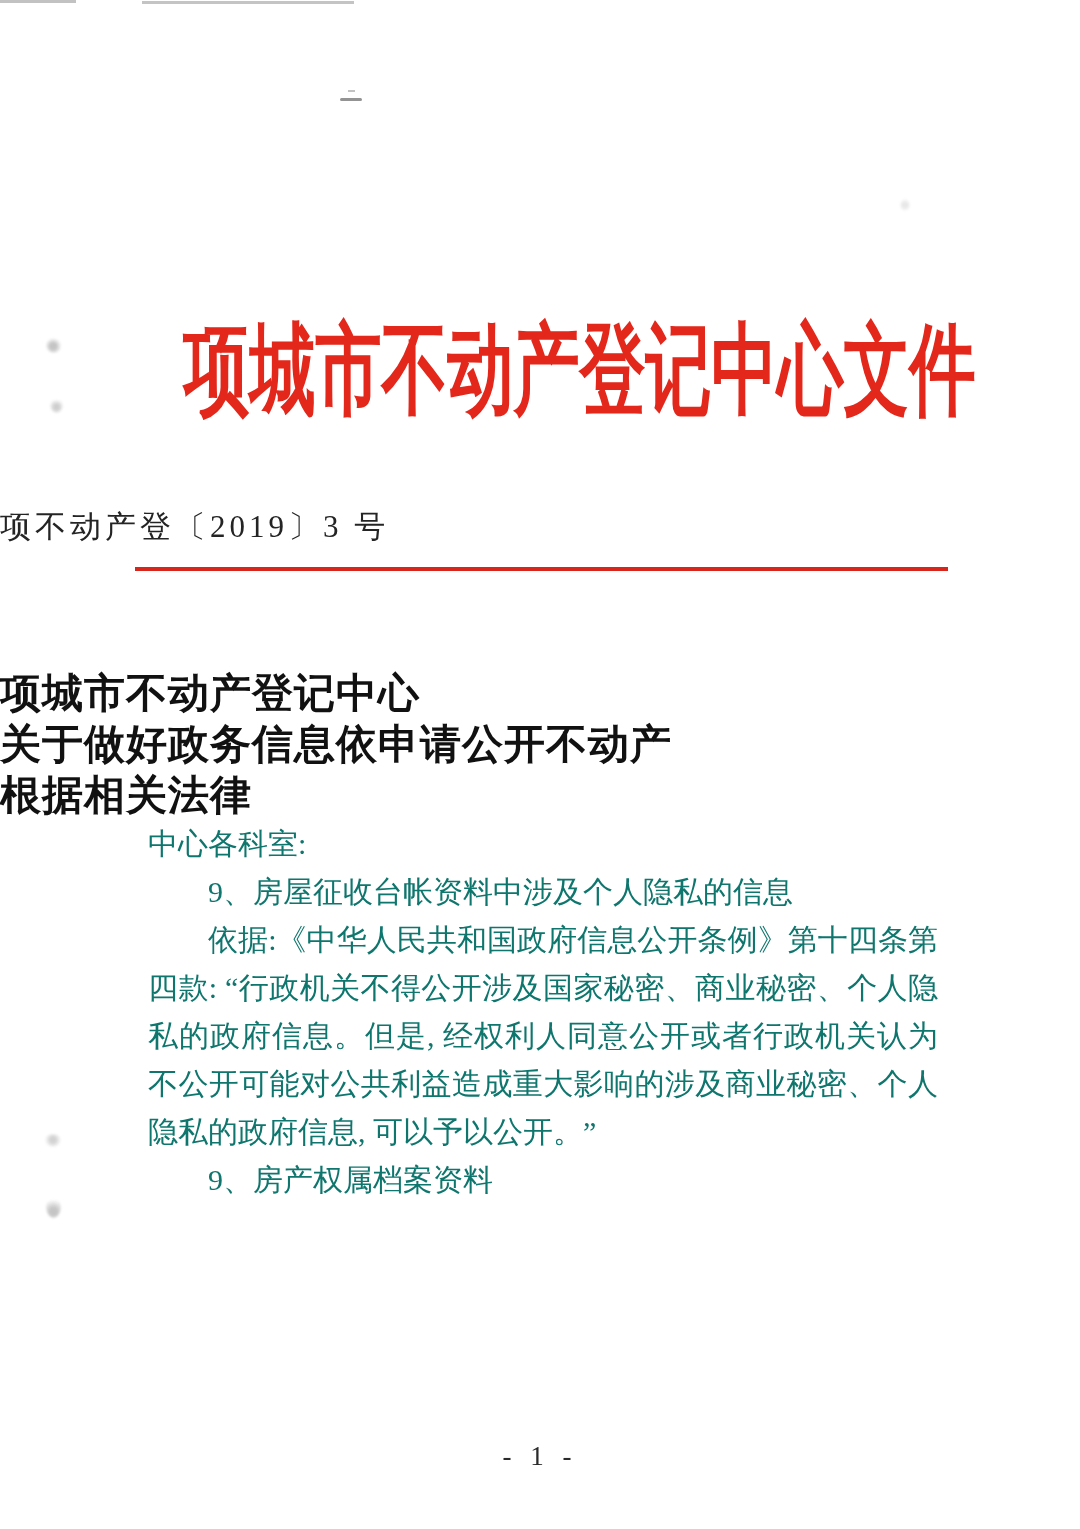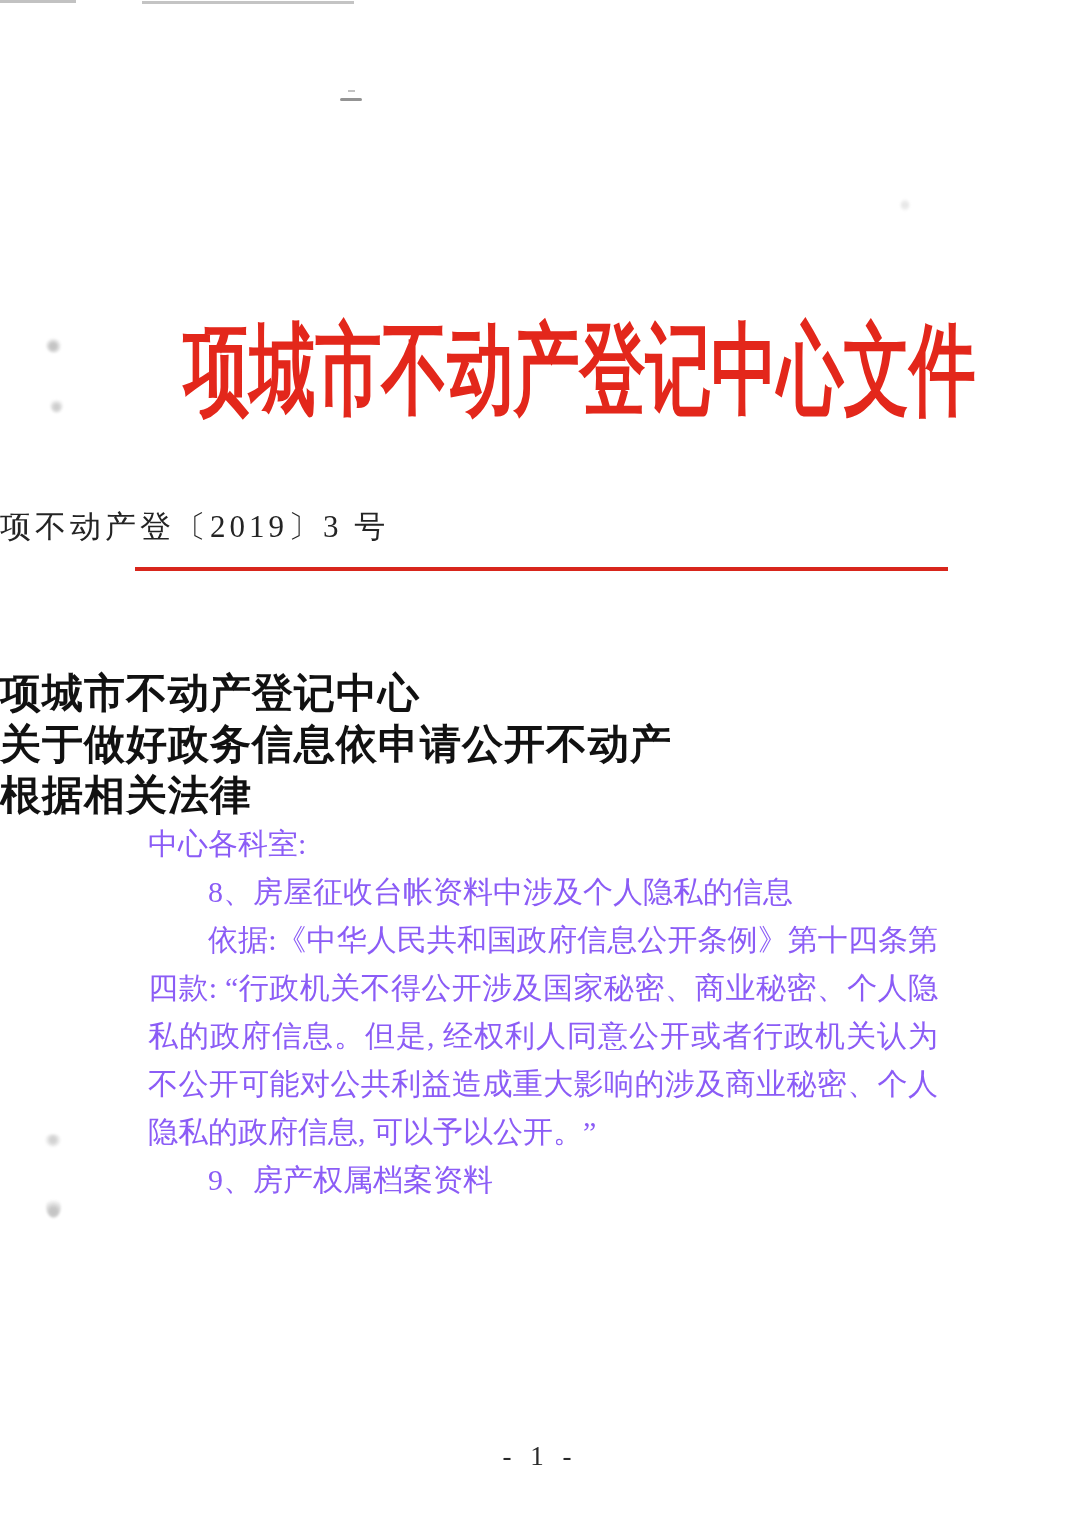--- a/index.html
+++ b/index.html
@@ -132,22 +132,22 @@
   <div class="doc-number">项不动产登〔2019〕3 号</div>
 
   <div class="red-divider" style="background: rgb(216, 38, 28);"></div>
 
   <div class="doc-title">
     <div>项城市不动产登记中心</div>
     <div>关于做好政务信息依申请公开不动产</div>
     <div>根据相关法律</div>
   </div>
 
-  <div class="body-text" style="color: #8b5cf6;">
+  <div class="body-text" style="color: #0f766e;">
     <p>中心各科室:</p>
-    <p class="indent">8、房屋征收台帐资料中涉及个人隐私的信息</p>
+    <p class="indent">9、房屋征收台帐资料中涉及个人隐私的信息</p>
     <p class="indent">依据:《中华人民共和国政府信息公开条例》第十四条第四款: “行政机关不得公开涉及国家秘密、商业秘密、个人隐私的政府信息。但是, 经权利人同意公开或者行政机关认为不公开可能对公共利益造成重大影响的涉及商业秘密、个人隐私的政府信息, 可以予以公开。”</p>
     <p class="indent">9、房产权属档案资料</p>
   </div>
 
   <div class="page-number">- 1 -</div>
 
 </div>
 
 </body></html>

